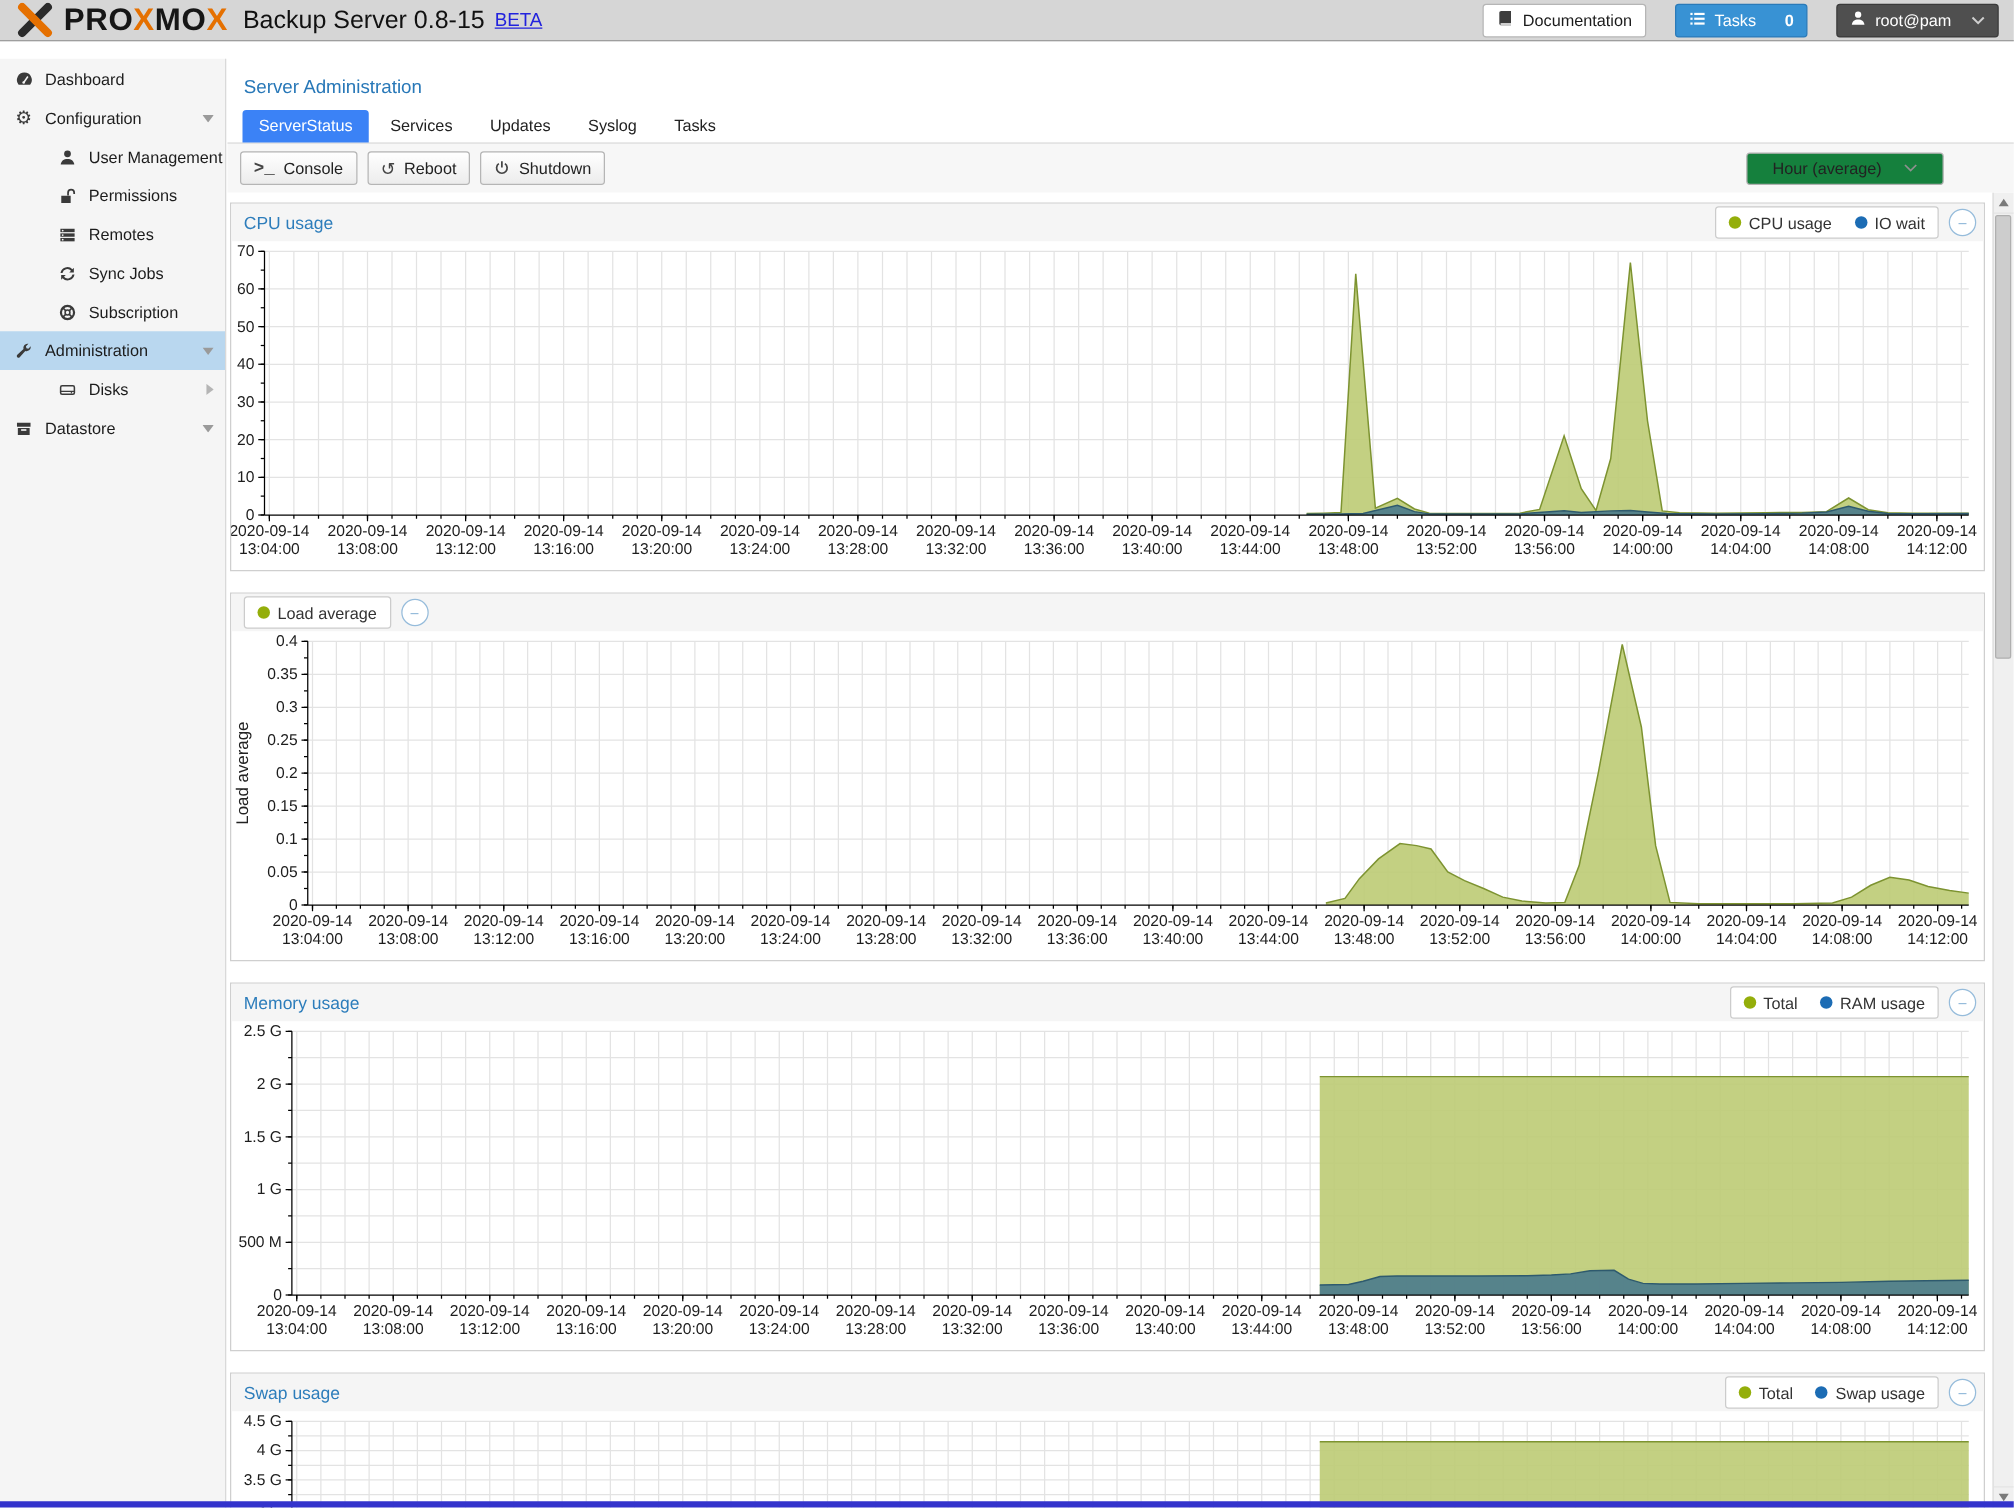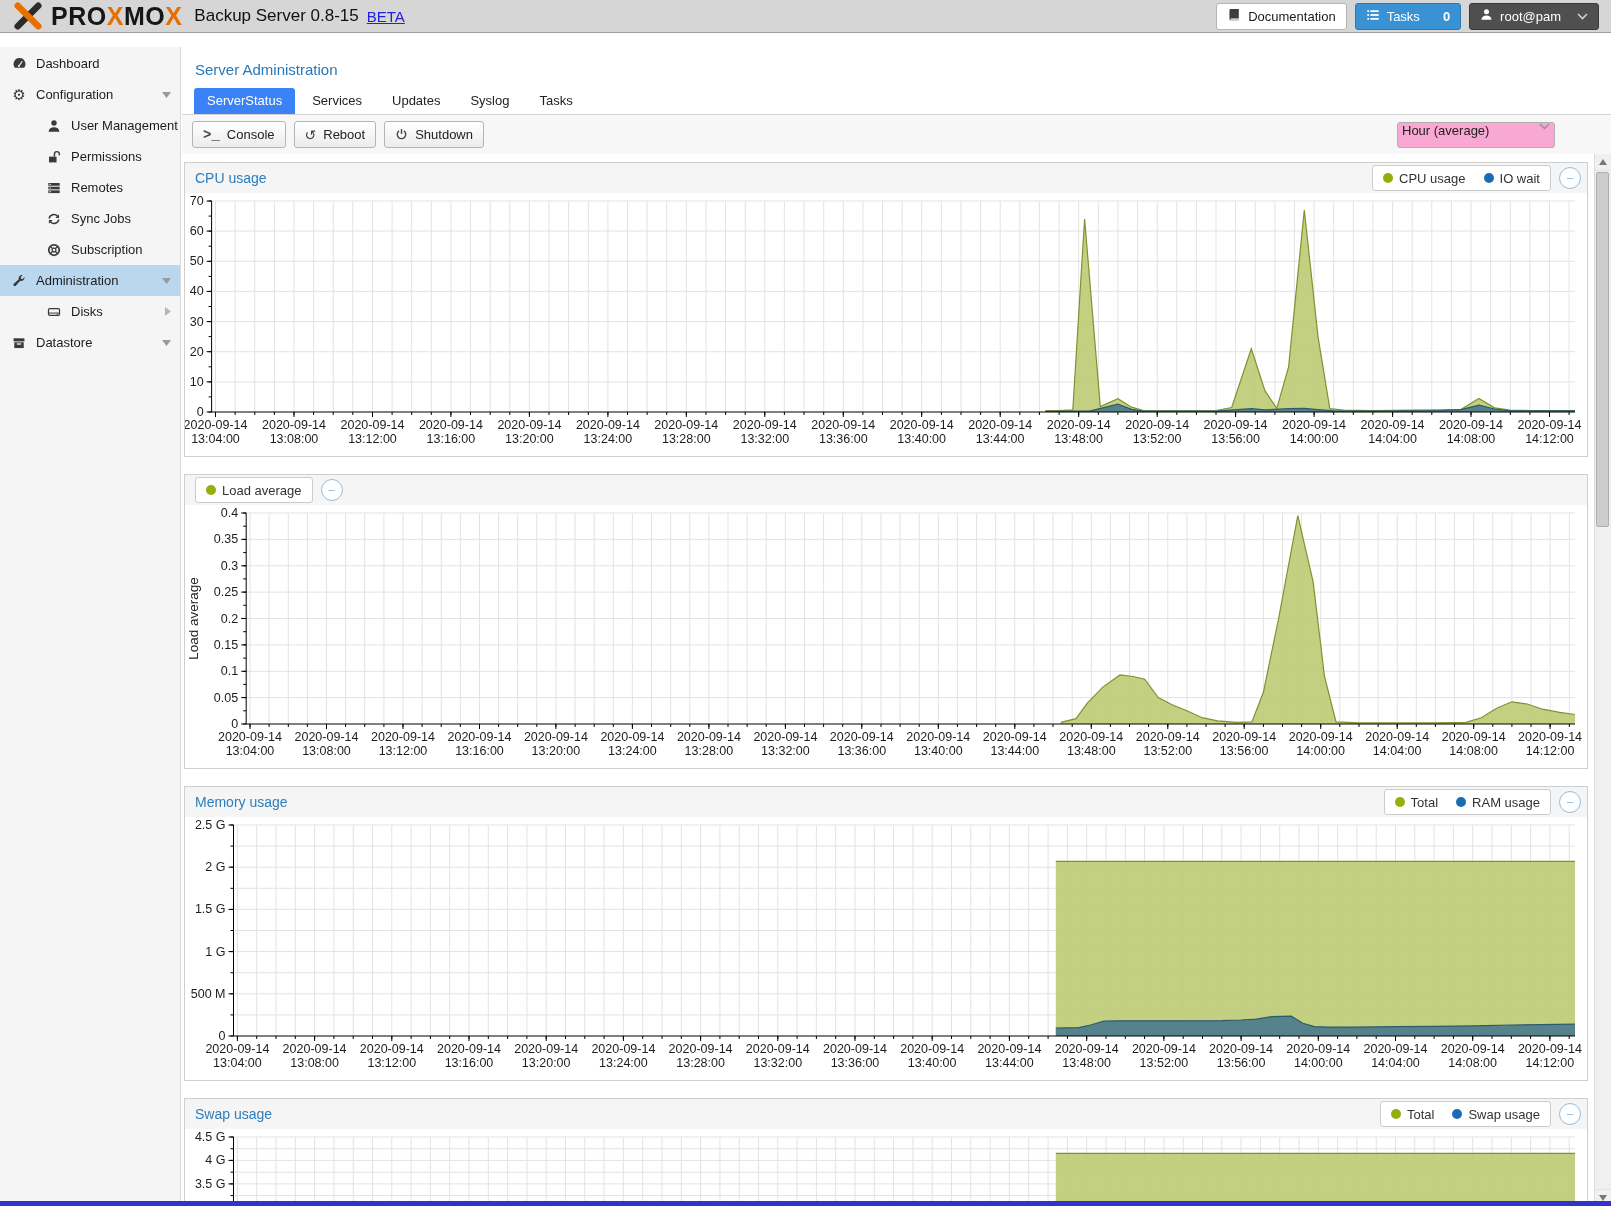--- a/index.html
+++ b/index.html
@@ -4,23 +4,23 @@
 <style>
   html,body{margin:0;padding:0}
   body{width:1611px;height:1206px;overflow:hidden;position:relative;background:#fff;
        font-family:"Liberation Sans",sans-serif;color:#1a1a1a}
   
   #topbar{position:absolute;top:0;left:0;right:0;height:33px;background:#d6d6d6;
           border-bottom:1px solid #9e9e9e;display:flex;align-items:center;padding:0 12px;box-sizing:border-box}
   .logo{display:flex;align-items:center;gap:7px}
   .brand{font-size:25px;font-weight:bold;letter-spacing:.5px;color:#161616}
   .brand .o{color:#E57000}
-  .subtitle{margin-left:12px;font-size:17px;color:#111}
+  .subtitle{margin-left:12px;font-size:20px;color:#111}
   .beta{margin-left:8px;font-size:15px;color:#2222dd;text-decoration:underline;cursor:pointer}
-  .hdr-right{margin-left:auto;display:flex;align-items:center;gap:8px}
+  .hdr-right{margin-left:auto;display:flex;align-items:center;gap:23px}
   .hbtn{display:flex;align-items:center;gap:7px;border-radius:3px;padding:5px 10px;font-size:13px;cursor:pointer;box-sizing:border-box;height:27px}
   .hbtn.doc{background:#fff;border:1px solid #b5b5b5;color:#1a1a1a}
   .hbtn.tasks{background:#3892d4;border:1px solid #2a7ab8;color:#fff}
   .hbtn.tasks .cnt{margin-left:16px;font-weight:bold}
   .hbtn.user{background:#4f4f4f;border:1px solid #3a3a3a;color:#fff}
   .hbtn.user .caret{margin-left:9px;color:#cfcfcf;display:flex}
   
   #sidebar{position:absolute;top:47px;left:0;width:181px;bottom:0;background:#f5f5f5;
            border-right:1px solid #d9d9d9;box-sizing:border-box;padding-top:1px}
   .nav-row{position:relative;height:31px;display:flex;align-items:center;font-size:13px;color:#1c1c1c;cursor:pointer}
@@ -34,22 +34,22 @@
   .page-title{padding:14px 0 10px 13px;font-size:15px;color:#2878b8}
   .tabs{display:flex;gap:4px;padding:0 0 0 12px;border-bottom:1px solid #d4d4d4}
   .tab{font-size:13px;color:#222;padding:5px 13px 6px;border-radius:3px 3px 0 0;cursor:pointer}
   .tab.active{background:#3b82f6;color:#fff}
   .toolbar{display:flex;align-items:center;gap:8px;padding:6px 56px 6px 10px;background:#f7f7f7}
   .tbtn{display:flex;align-items:center;gap:7px;background:linear-gradient(#ffffff,#ececec);
         border:1px solid #b5b5b5;border-radius:3px;padding:4px 10px;font-size:13px;color:#222;cursor:pointer;height:27px;box-sizing:border-box}
   .tbtn .ti{display:flex;align-items:center;color:#444;font-size:14px}
   .console-glyph{font-family:"Liberation Mono",monospace;font-size:11px;font-weight:bold;color:#333}
   .tspacer{flex:1}
-  .combo{width:158px;height:26px;background:#f9a8d4;border:1px solid #b0b0b0;border-radius:3px;display:flex;
-         align-items:flex-start;padding:0 4px;font-size:13px;color:#222;cursor:pointer;box-sizing:border-box}
+  .combo{width:158px;height:26px;background:#15803d;border:1px solid #b0b0b0;border-radius:3px;display:flex;
+         align-items:center;padding:0 20px;font-size:13px;color:#222;cursor:pointer;box-sizing:border-box}
   .combo .cspacer{flex:1}
   .combo .cchev{color:#909090;display:flex}
   
   .content{flex:1;position:relative;overflow:hidden;padding:8px 23px 0 2px}
   .panel{border:1px solid #cfcfcf;margin-bottom:17px;background:#fff}
   .panel-header{height:30px;background:#f5f5f5;display:flex;align-items:center;padding:0 6px 0 10px}
   .panel-title{font-size:14px;color:#2d7dbb;flex:1}
   .legend{display:flex;align-items:center;gap:18px;background:#fff;border:1px solid #ccc;border-radius:3px;
           height:24px;padding:0 10px;font-size:13px;color:#333}
   .litem{display:flex;align-items:center;cursor:pointer}

